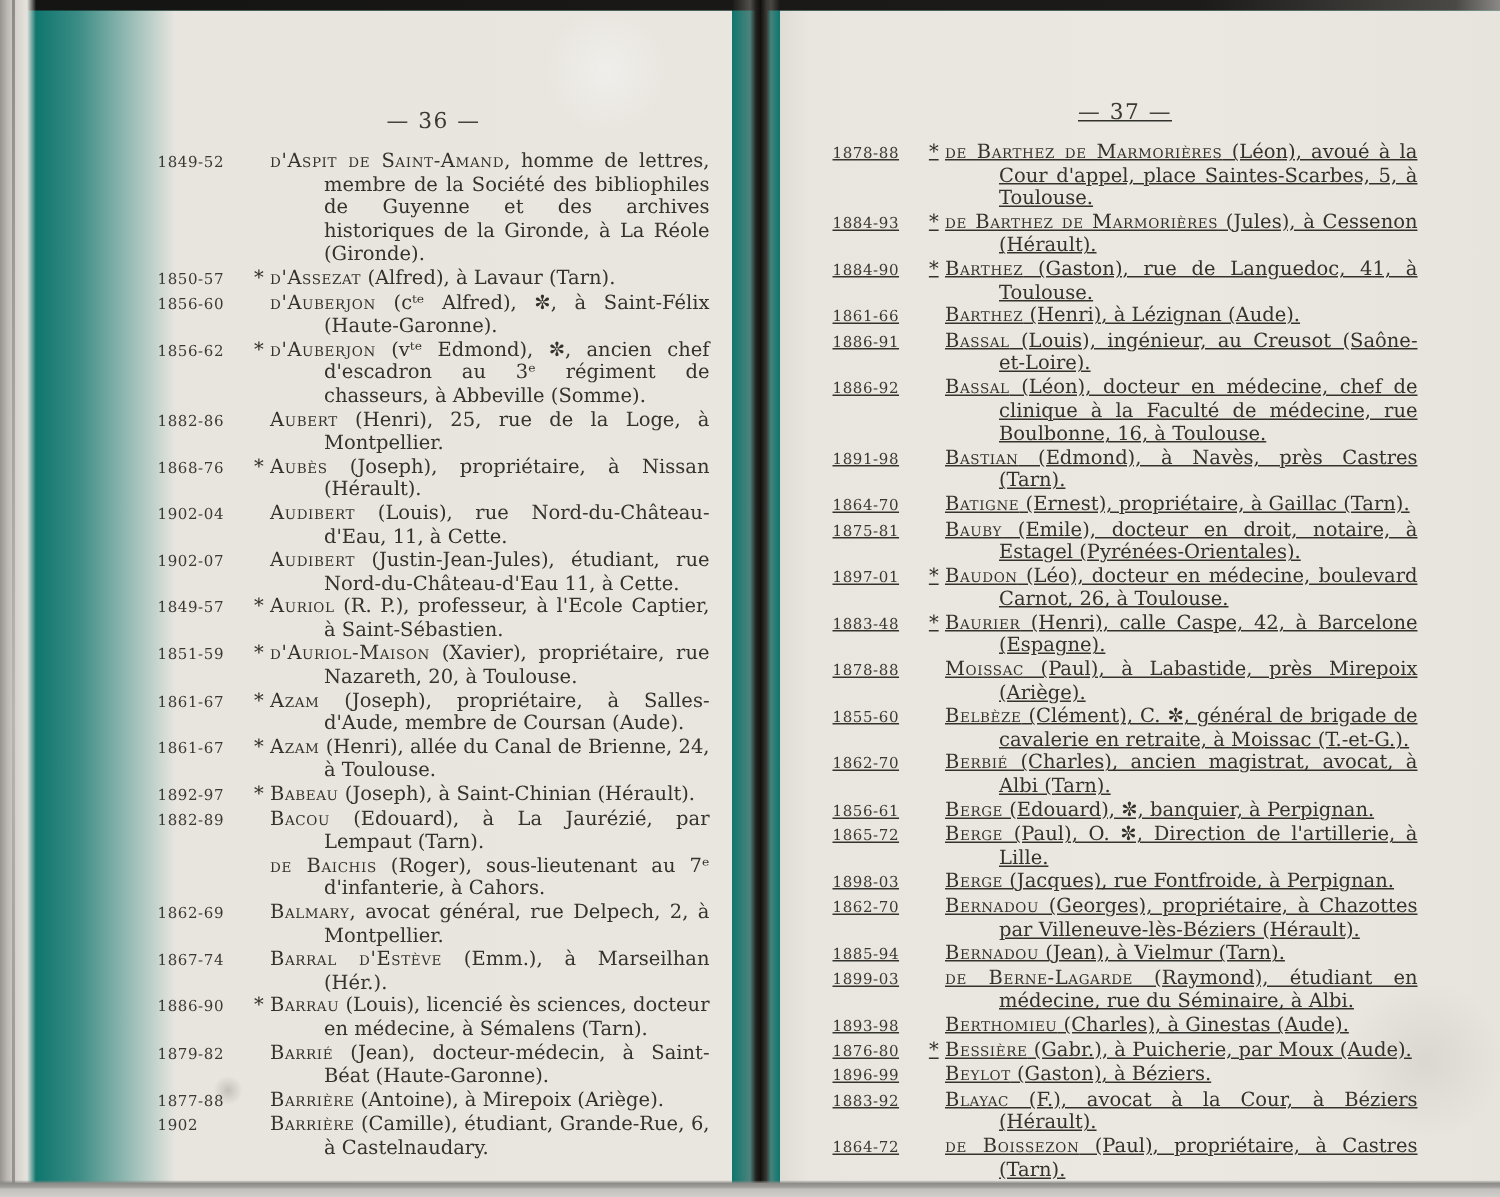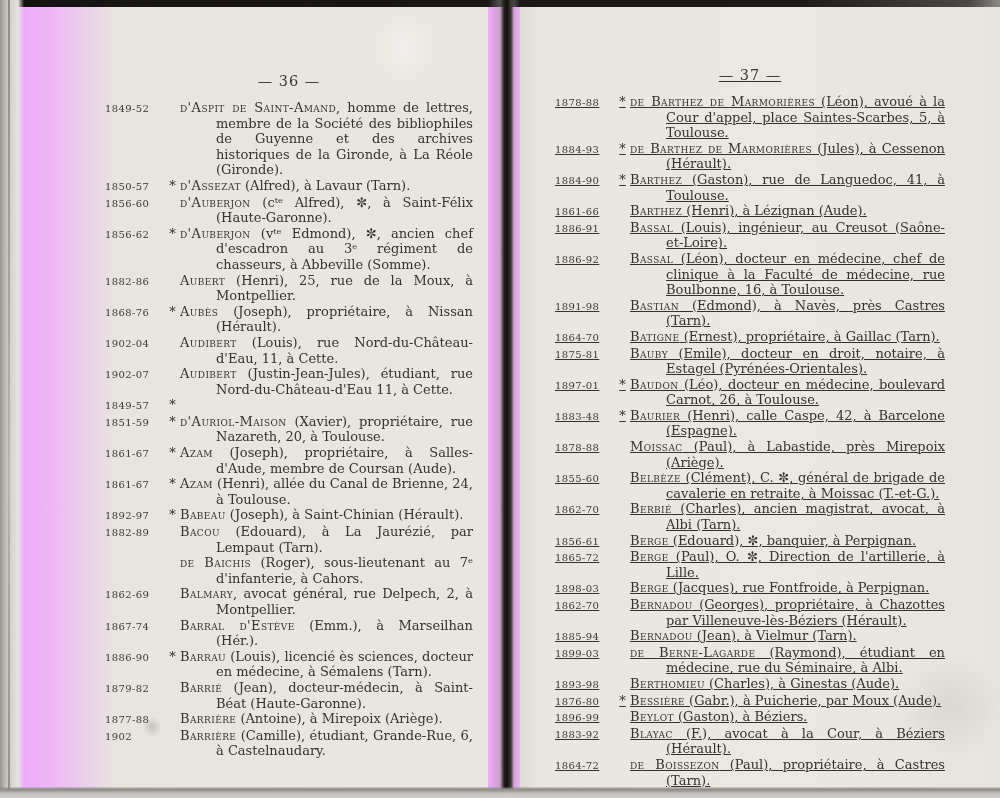--- a/index.html
+++ b/index.html
@@ -3,21 +3,21 @@
 <meta charset="utf-8">
 <style>
   html,body{margin:0;padding:0;}
   body{
     width:1000px;height:798px;overflow:hidden;
     background:#c9c8c4;
     font-family:"DejaVu Serif","DejaVu Sans",serif;
   }
   .scan{
     position:relative;width:1000px;height:798px;overflow:hidden;
-    background:#f0abfc;
+    background:#0f766e;
   }
   
   .top-edge{
     position:absolute;left:0;top:0;width:1000px;height:7px;
     background:linear-gradient(90deg,#141412 0%,#1c1b19 80%,#4a4946 97%,#8a8985 100%);
   }
   .left-edge{
     position:absolute;left:0;top:0;width:24px;height:798px;
     background:linear-gradient(90deg,#97948f 0px,#bdbab5 5px,#d6d3ce 11px,#e6e3dd 18px,rgba(233,230,224,0) 24px);
   }
@@ -104,21 +104,21 @@
 
   <div class="entry">
     <span class="years">1856-62</span>
     <span class="star">*</span>
     <span class="body"><span class="name">d'Auberjon</span><span class="rest"> (vᵗᵉ Edmond), ✼, ancien chef d'escadron au 3ᵉ régiment de chasseurs, à Abbeville (Somme).</span></span>
   </div>
 
   <div class="entry">
     <span class="years">1882-86</span>
     <span class="star"></span>
-    <span class="body"><span class="name">Aubert</span><span class="rest"> (Henri), 25, rue de la Moux, à Montpellier.</span></span>
+    <span class="body"><span class="name">Aubert</span><span class="rest"> (Henri), 25, rue de la Loge, à Montpellier.</span></span>
   </div>
 
   <div class="entry">
     <span class="years">1868-76</span>
     <span class="star">*</span>
     <span class="body"><span class="name">Aubès</span><span class="rest"> (Joseph), propriétaire, à Nissan (Hérault).</span></span>
   </div>
 
   <div class="entry">
     <span class="years">1902-04</span>
@@ -128,20 +128,21 @@
 
   <div class="entry">
     <span class="years">1902-07</span>
     <span class="star"></span>
     <span class="body"><span class="name">Audibert</span><span class="rest"> (Justin-Jean-Jules), étudiant, rue Nord-du-Château-d'Eau 11, à Cette.</span></span>
   </div>
 
   <div class="entry">
     <span class="years">1849-57</span>
     <span class="star">*</span>
+    <span class="body"><span class="name">Auriol</span><span class="rest"> (R. P.), professeur, à l'Ecole Captier, à Saint-Sébastien.</span></span>
   </div>
 
   <div class="entry">
     <span class="years">1851-59</span>
     <span class="star">*</span>
     <span class="body"><span class="name">d'Auriol-Maison</span><span class="rest"> (Xavier), propriétaire, rue Nazareth, 20, à Toulouse.</span></span>
   </div>
 
   <div class="entry">
     <span class="years">1861-67</span>

